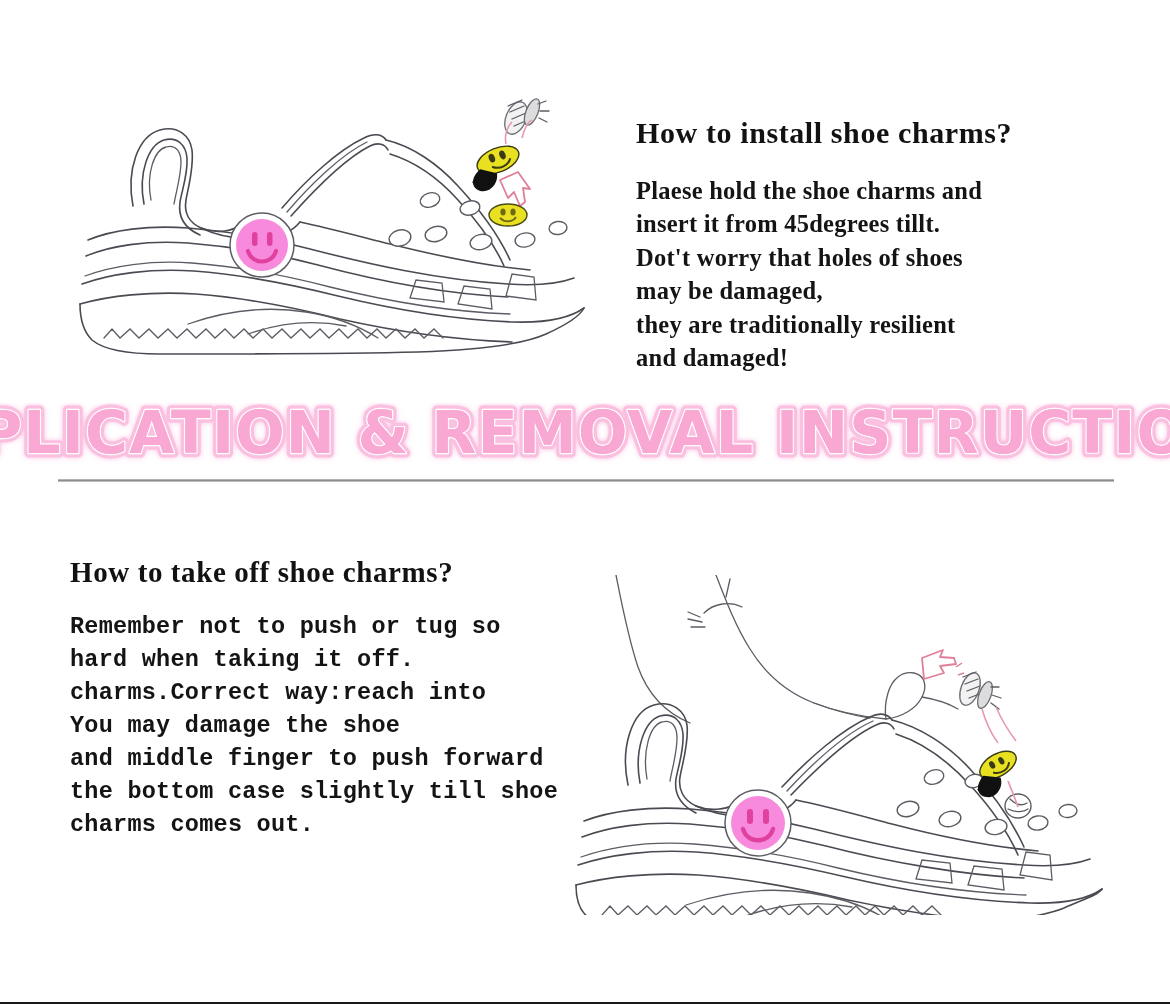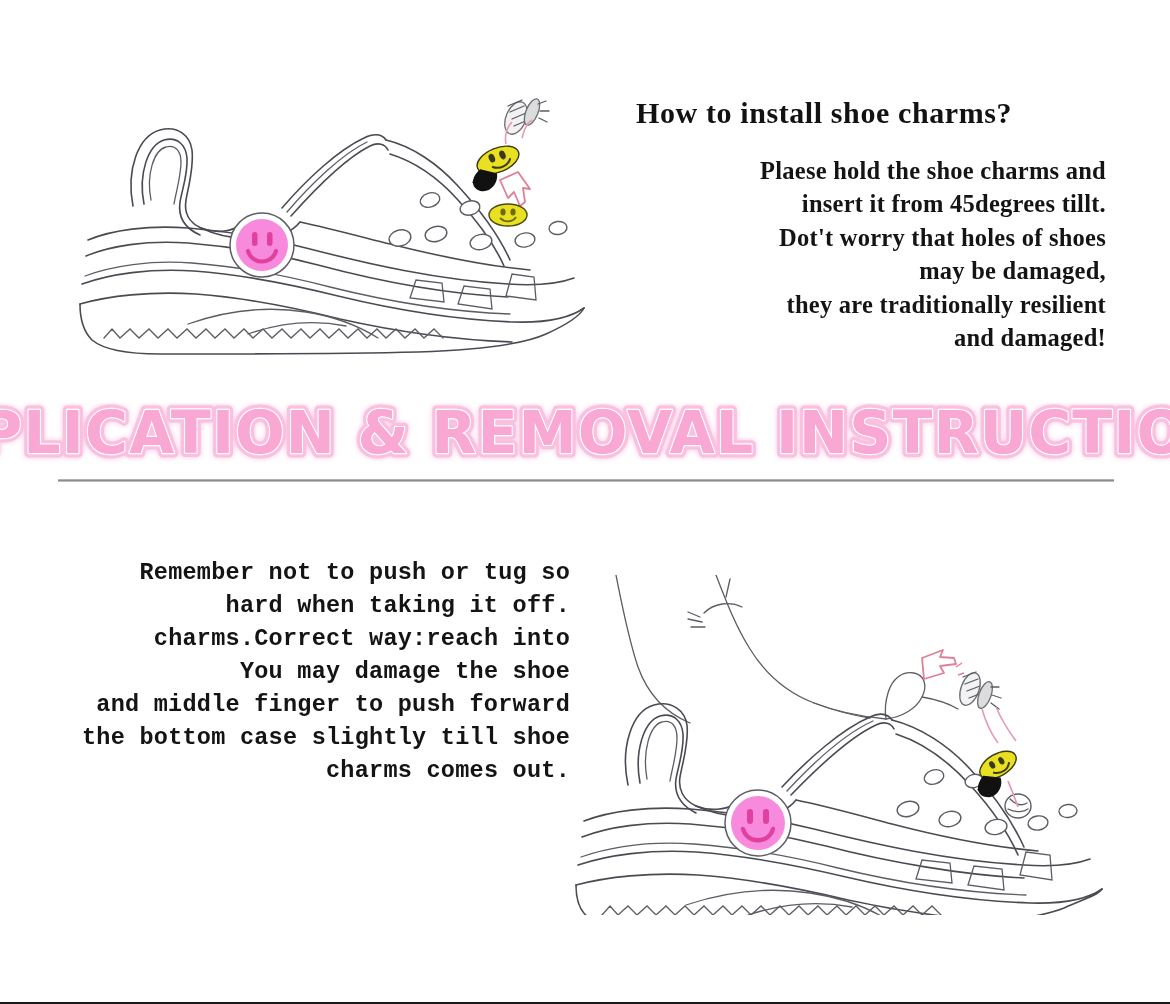--- a/index.html
+++ b/index.html
@@ -36,21 +36,21 @@
     top: 575px;
     width: 600px;
     height: 340px;
   }
 
   .txt-block {
     position: absolute;
   }
   #install-text-block {
     left: 636px;
-    top: 96px;
+    top: 116px;
     width: 470px;
   }
   #removal-text-block {
     left: 70px;
     top: 556px;
     width: 500px;
   }
 
   .heading {
     font-family: "Liberation Serif", serif;
@@ -73,21 +73,21 @@
     font-size: 24.5px;
     line-height: 33.5px;
     color: #141414;
     letter-spacing: 0.25px;
   }
   #removal-text-block .body-lines {
     font-size: 23.5px;
     line-height: 33px;
     font-family: Liberation Mono, monospace;
   }
-  .body-lines .ln { display: block; white-space: nowrap; text-align: right; }
+  .body-lines .ln { display: block; white-space: nowrap; }
 
   
   #banner {
     position: absolute;
     left: 0;
     top: 403px;
     width: 1170px;
     height: 68px;
     display: flex;
     align-items: center;
@@ -260,20 +260,21 @@
 
       <text class="banner-txt" id="banner-stroke" x="585" y="50" text-anchor="middle" fill="#f9a8d4" stroke="#ffffff" stroke-width="2.6" stroke-linejoin="round" paint-order="stroke">APPLICATION &amp; REMOVAL INSTRUCTIONS</text>
 
       <text class="banner-txt" id="banner-fill" x="585" y="50" text-anchor="middle" fill="#f9a8d4">APPLICATION &amp; REMOVAL INSTRUCTIONS</text>
     </svg>
   </div>
 
   <div id="divider"></div>
 
   <div id="removal-text-block" class="txt-block">
+    <div class="heading">How to take off shoe charms?</div>
     <div class="body-lines">
       <span class="ln">Remember not to push or tug so</span>
       <span class="ln">hard when taking it off.</span>
       <span class="ln">charms.Correct way:reach into</span>
       <span class="ln">You may damage the shoe</span>
       <span class="ln">and middle finger to push forward</span>
       <span class="ln">the bottom case slightly till shoe</span>
       <span class="ln">charms comes out.</span>
     </div>
   </div>

